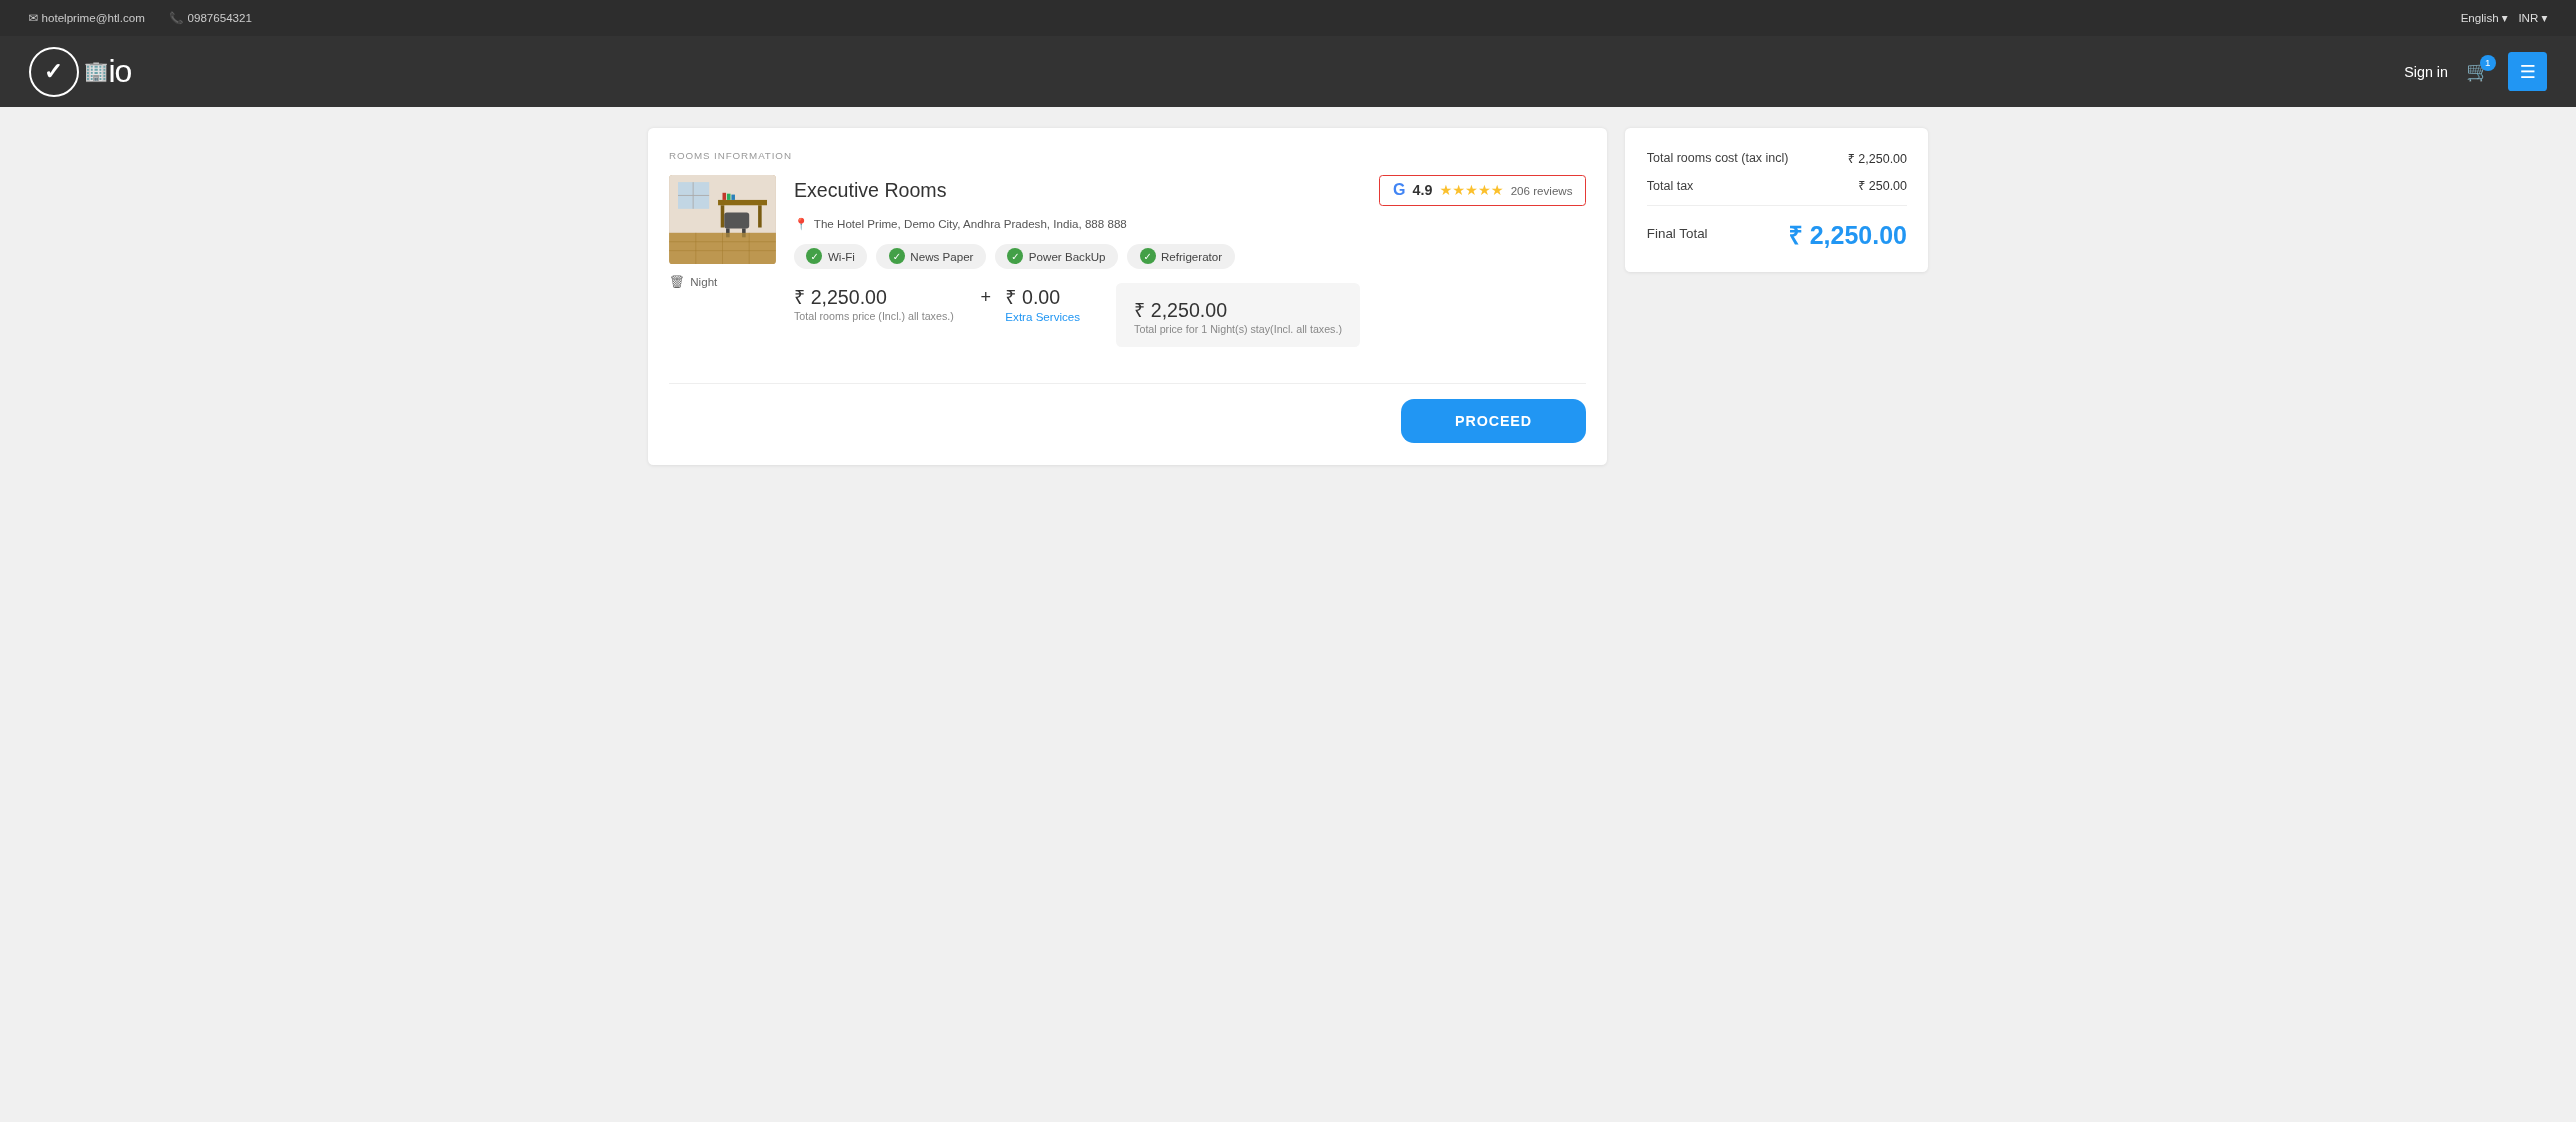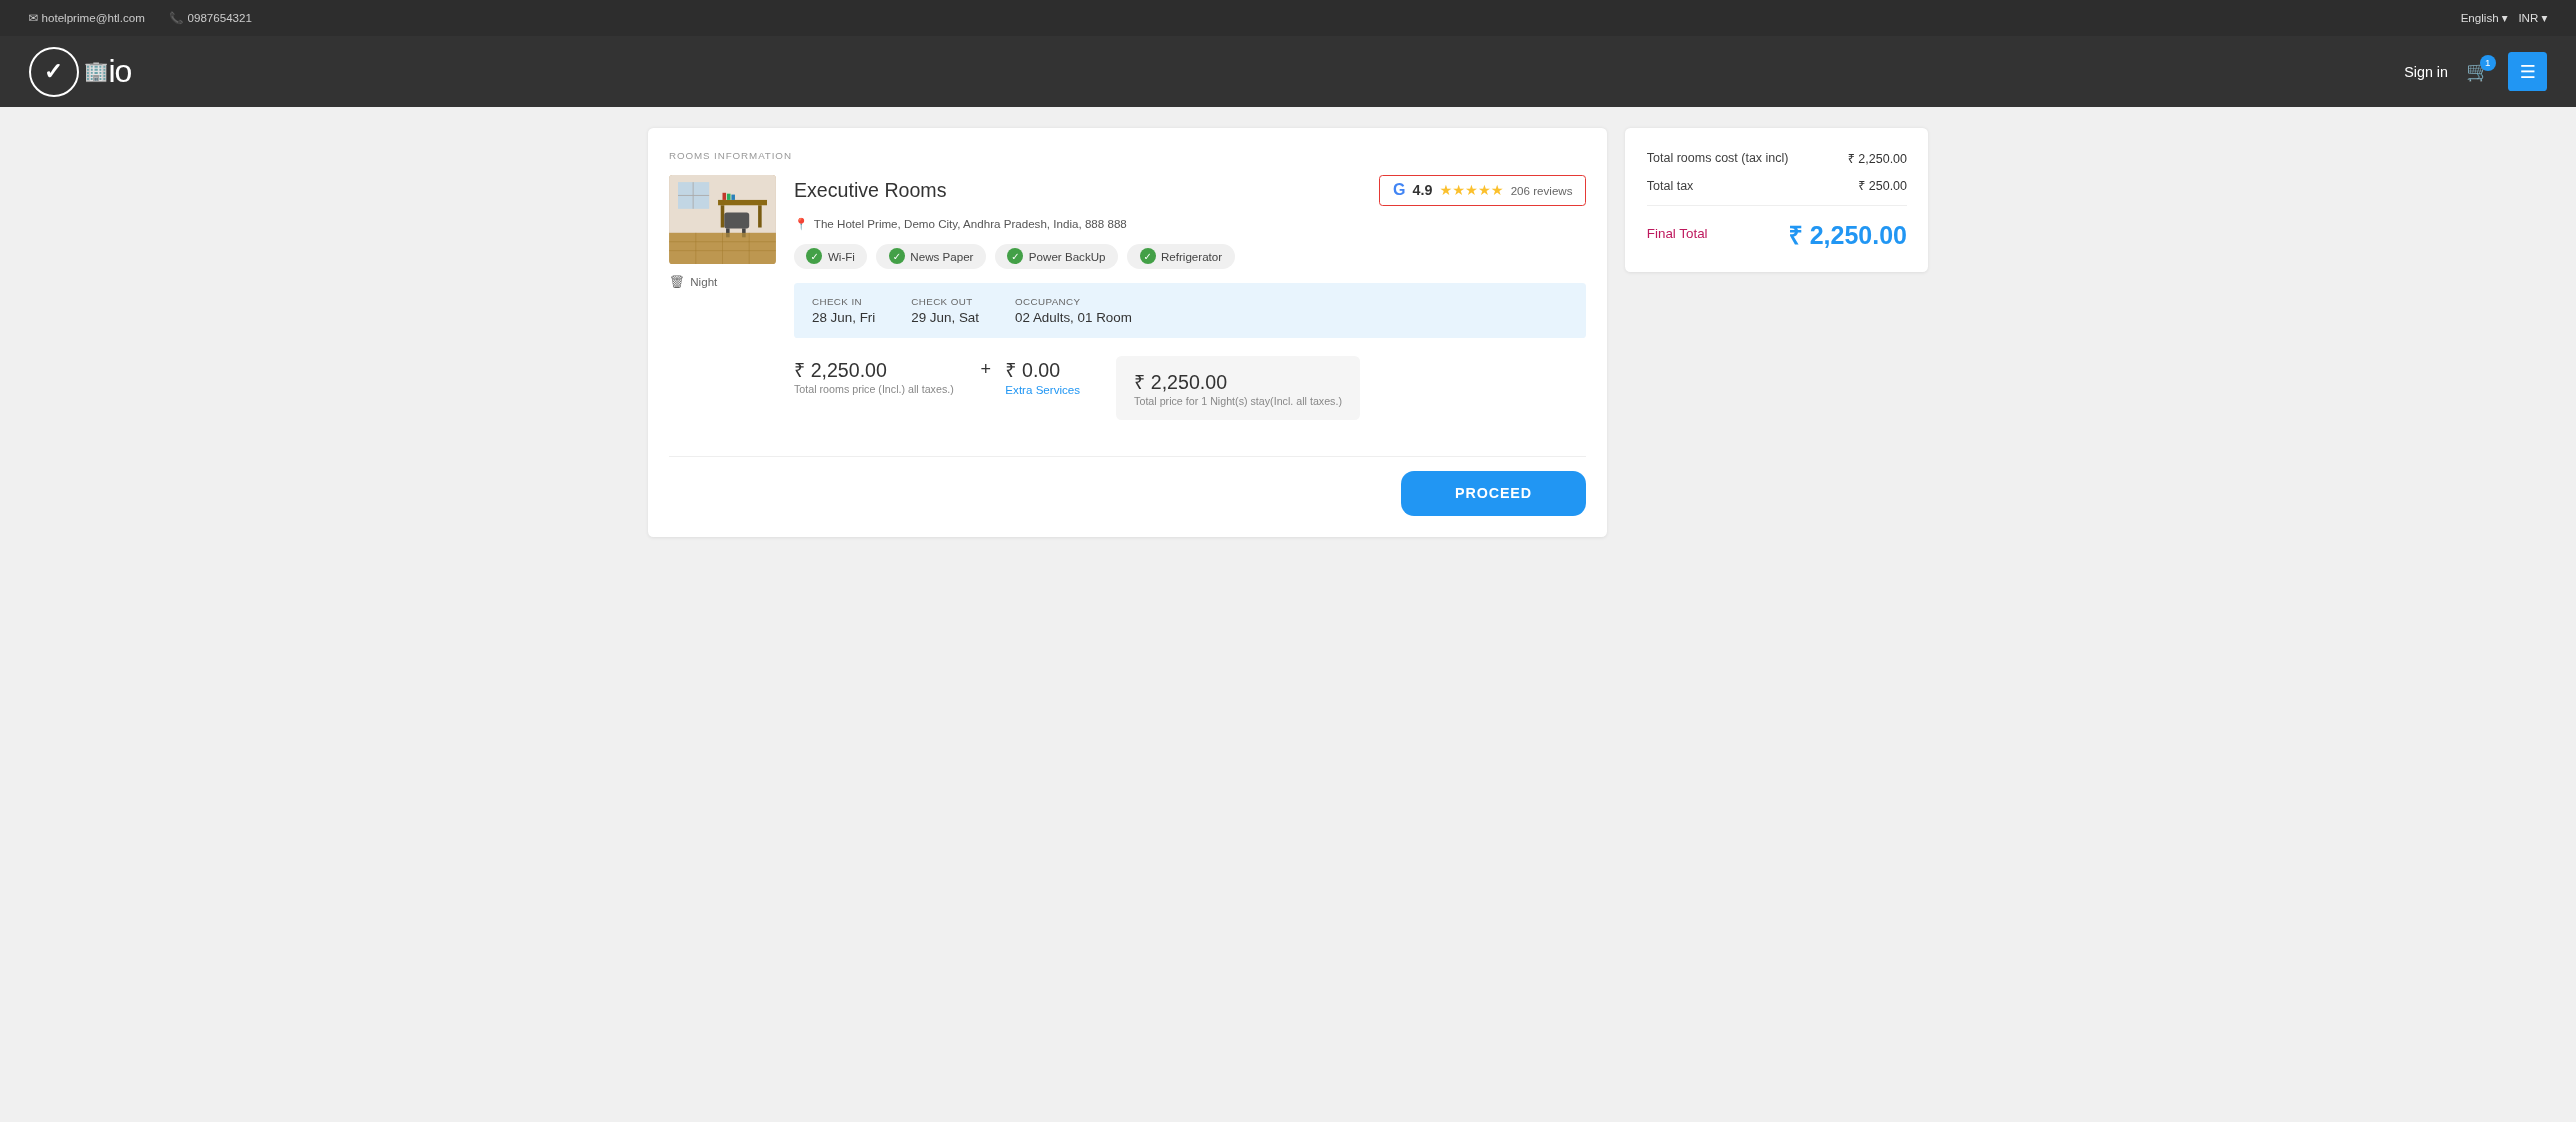--- a/index.html
+++ b/index.html
@@ -155,21 +155,21 @@
     }
     .summary-box {
       background: white; border-radius: 5.4px;
       padding: 21.4px; box-shadow: 0 0.9px 3.6px rgba(0,0,0,0.08);
     }
     .summary-row { display: flex; justify-content: space-between; align-items: center; margin-bottom: 10.7px; }
     .summary-label { font-size: 12.5px; color: #404040; }
     .summary-value { font-size: 12.5px; color: #333; }
     .summary-divider { border: none; border-top: 0.9px solid #eee; margin: 10.7px 0; }
     .final-total-row { display: flex; justify-content: space-between; align-items: center; }
-    .final-label { font-size: 13.4px; color: #be185d; font-weight: 500; }
+    .final-label { font-size: 13.4px; color: #404040; font-weight: 500; }
     .final-value { font-size: 25px; color: #2196f3; font-weight: 600; }
 
     .coupon-box {
       background: white; border-radius: 5.4px;
       padding: 21.4px; box-shadow: 0 0.9px 3.6px rgba(0,0,0,0.08);
     }
     .coupon-title { font-size: 10.7px; text-transform: uppercase; letter-spacing: 0.9px; color: #888; margin-bottom: 10.7px; }
     .coupon-label { font-size: 12.5px; color: #444; margin-bottom: 9px; }
     .coupon-input-row { display: flex; gap: 9px; }
     .coupon-input {
@@ -296,34 +296,20 @@
           <div class="amenity-tag">
             <span class="amenity-check">✓</span>
             <span>Power BackUp</span>
           </div>
           <div class="amenity-tag">
             <span class="amenity-check">✓</span>
             <span>Refrigerator</span>
           </div>
         </div>
 
-        <div class="booking-table">
-          <div class="booking-col">
-            <label>CHECK IN</label>
-            <span>28 Jun, Fri</span>
-          </div>
-          <div class="booking-col">
-            <label>CHECK OUT</label>
-            <span>29 Jun, Sat</span>
-          </div>
-          <div class="booking-col">
-            <label>OCCUPANCY</label>
-            <span>02 Adults, 01 Room</span>
-          </div>
-        </div>
 
         <div class="price-row">
           <div class="price-base">
             <div class="amount">₹ 2,250.00</div>
             <div class="label">Total rooms price (Incl.) all taxes.)</div>
           </div>
           <span class="plus-sign">+</span>
           <div class="extra-services-col">
             <div class="amount">₹ 0.00</div>
             <div class="link">Extra Services</div>

